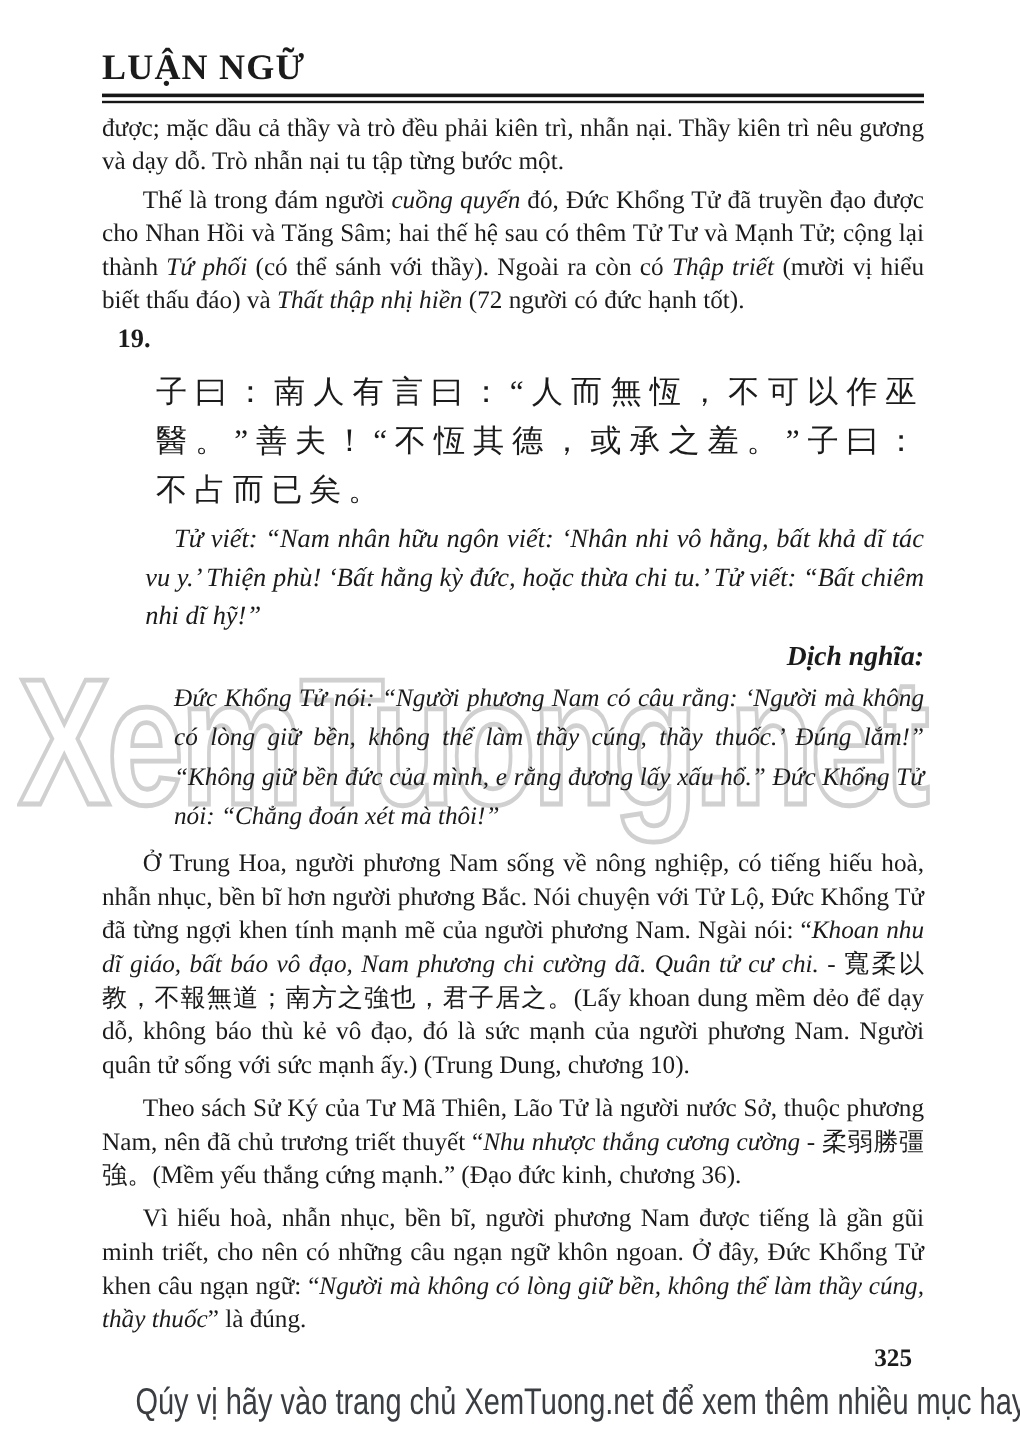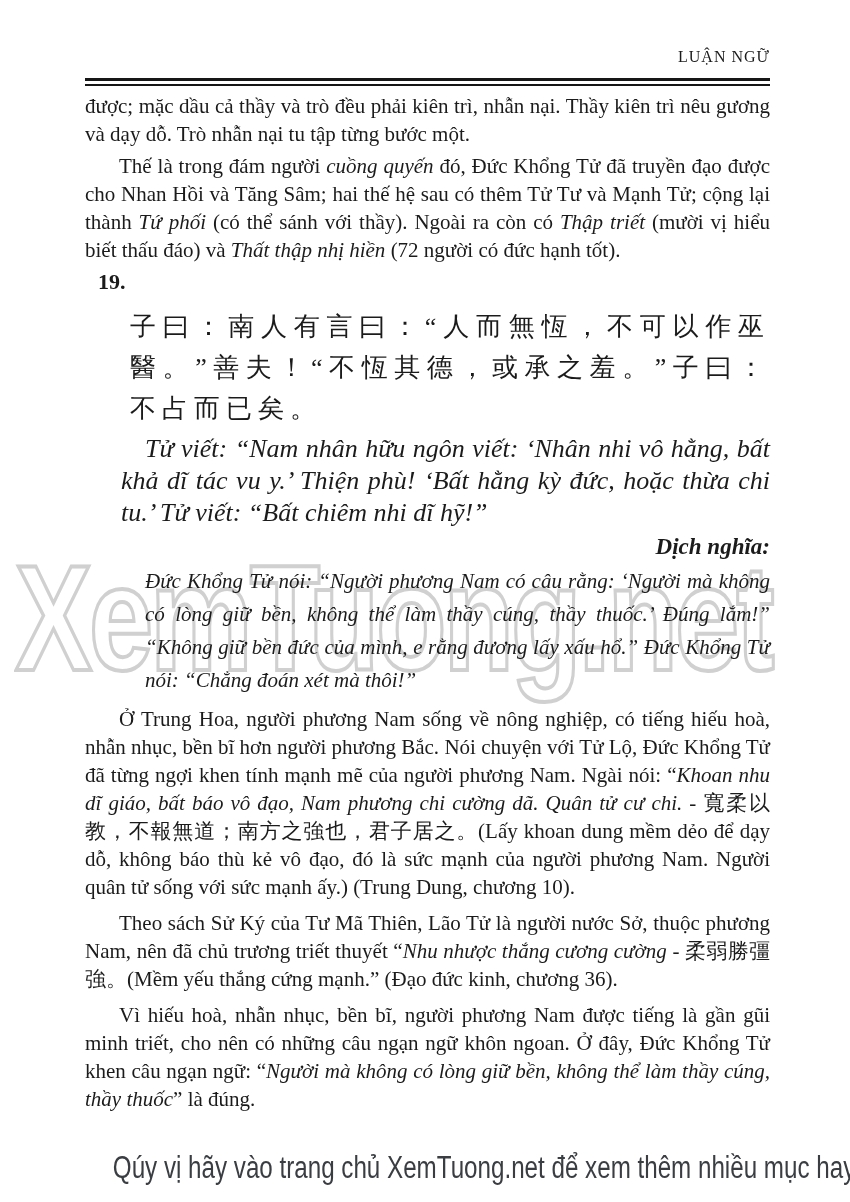--- a/index.html
+++ b/index.html
@@ -9,23 +9,22 @@
     background:#ffffff;
     overflow:hidden;
     font-family:"Liberation Serif","DejaVu Serif",serif;
     color:var(--text,#1b1b1b);
   }
   .content{
     position:relative;z-index:1;
     padding:44px 80px 0 85px;
   }
   .header-title{
-    text-align:right;
-    font-weight:normal;
-    font-size:16px;
+    font-weight:bold;
+    font-size:30px;
     letter-spacing:1px;
     line-height:26px;
   }
   .rule{
     margin-top:8px;
     height:3px;
     border-top:3px solid #161616;
     border-bottom:2px solid #161616;
   }
   p{margin:0;text-align:justify;}
@@ -48,21 +47,21 @@
   .hanzi{
     margin:12px 0 0 45px;
     font-size:26px;
     line-height:41px;
     letter-spacing:6px;
     text-align:justify;
   }
   .phonetic{
     margin:4px 0 0 36px;
     font-style:italic;
-    font-size:26px;
+    font-size:22px;
     line-height:32px;
     text-indent:24px;
   }
   .subheading{
     margin-top:6px;
     margin-left:14px;
     font-weight:bold;
     font-style:italic;
     font-size:23px;
     line-height:24px;
@@ -145,20 +144,21 @@
 
     <p class="translation">Đức Khổng Tử nói: “Người phương Nam có câu rằng: ‘Người mà không có lòng giữ bền, không thể làm thầy cúng, thầy thuốc.’ Đúng lắm!” “Không giữ bền đức của mình, e rằng đương lấy xấu hổ.” Đức Khổng Tử nói: “Chẳng đoán xét mà thôi!”</p>
 
 
     <p class="body-par bg-par indent"><span>Ở Trung Hoa, người phương Nam sống về nông nghiệp, có tiếng hiếu hoà, nhẫn nhục, bền bĩ hơn người phương Bắc. Nói chuyện với Tử Lộ, Đức Khổng Tử đã từng ngợi khen tính mạnh mẽ của người phương Nam. Ngài nói: “</span><span class="it">Khoan nhu dĩ giáo, bất báo vô đạo, Nam phương chi cường dã. Quân tử cư chi. - </span><span>寬柔以教，不報無道；南方之強也，君子居之。(Lấy khoan dung mềm dẻo để dạy dỗ, không báo thù kẻ vô đạo, đó là sức mạnh của người phương Nam. Người quân tử sống với sức mạnh ấy.) (Trung Dung, chương 10).</span></p>
 
     <p class="body-par bg-par indent"><span>Theo sách Sử Ký của Tư Mã Thiên, Lão Tử là người nước Sở, thuộc phương Nam, nên đã chủ trương triết thuyết “</span><span class="it">Nhu nhược thắng cương cường - </span><span>柔弱勝彊強。(Mềm yếu thắng cứng mạnh.” (Đạo đức kinh, chương 36).</span></p>
 
     <p class="body-par bg-par indent"><span>Vì hiếu hoà, nhẫn nhục, bền bĩ, người phương Nam được tiếng là gần gũi minh triết, cho nên có những câu ngạn ngữ khôn ngoan. Ở đây, Đức Khổng Tử khen câu ngạn ngữ: “</span><span class="it">Người mà không có lòng giữ bền, không thể làm thầy cúng, thầy thuốc</span><span>” là đúng.</span></p>
 
+    <div class="page-number">325</div>
 
   </div>
 
   <div class="footer">
     <span class="footer-inner"><span>Qúy vị hãy vào trang chủ </span><span>XemTuong.net</span><span> để xem thêm nhiều mục hay khác</span></span>
   </div>
 
 </div>
 
 </body></html>

